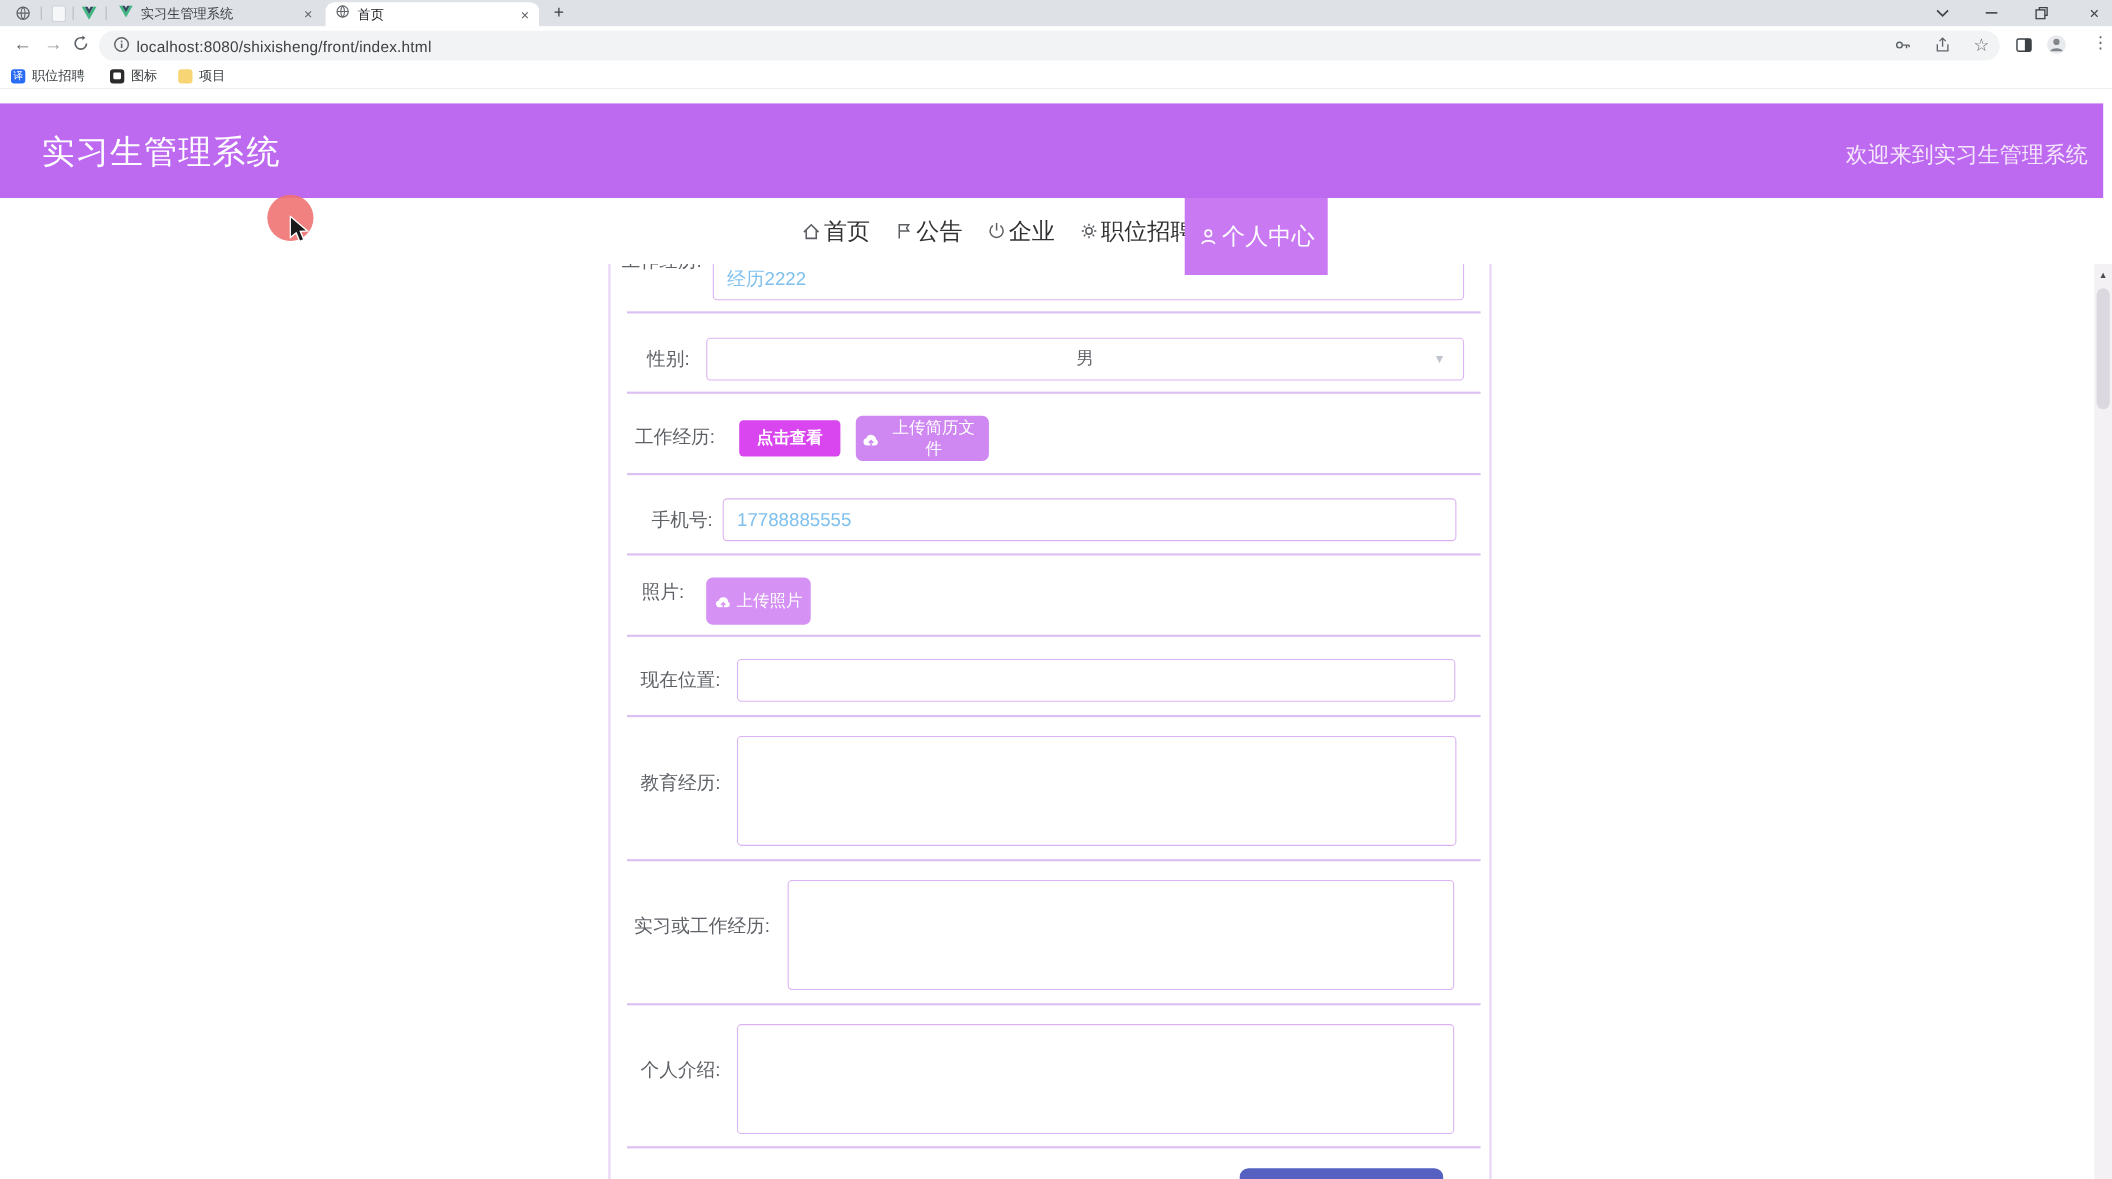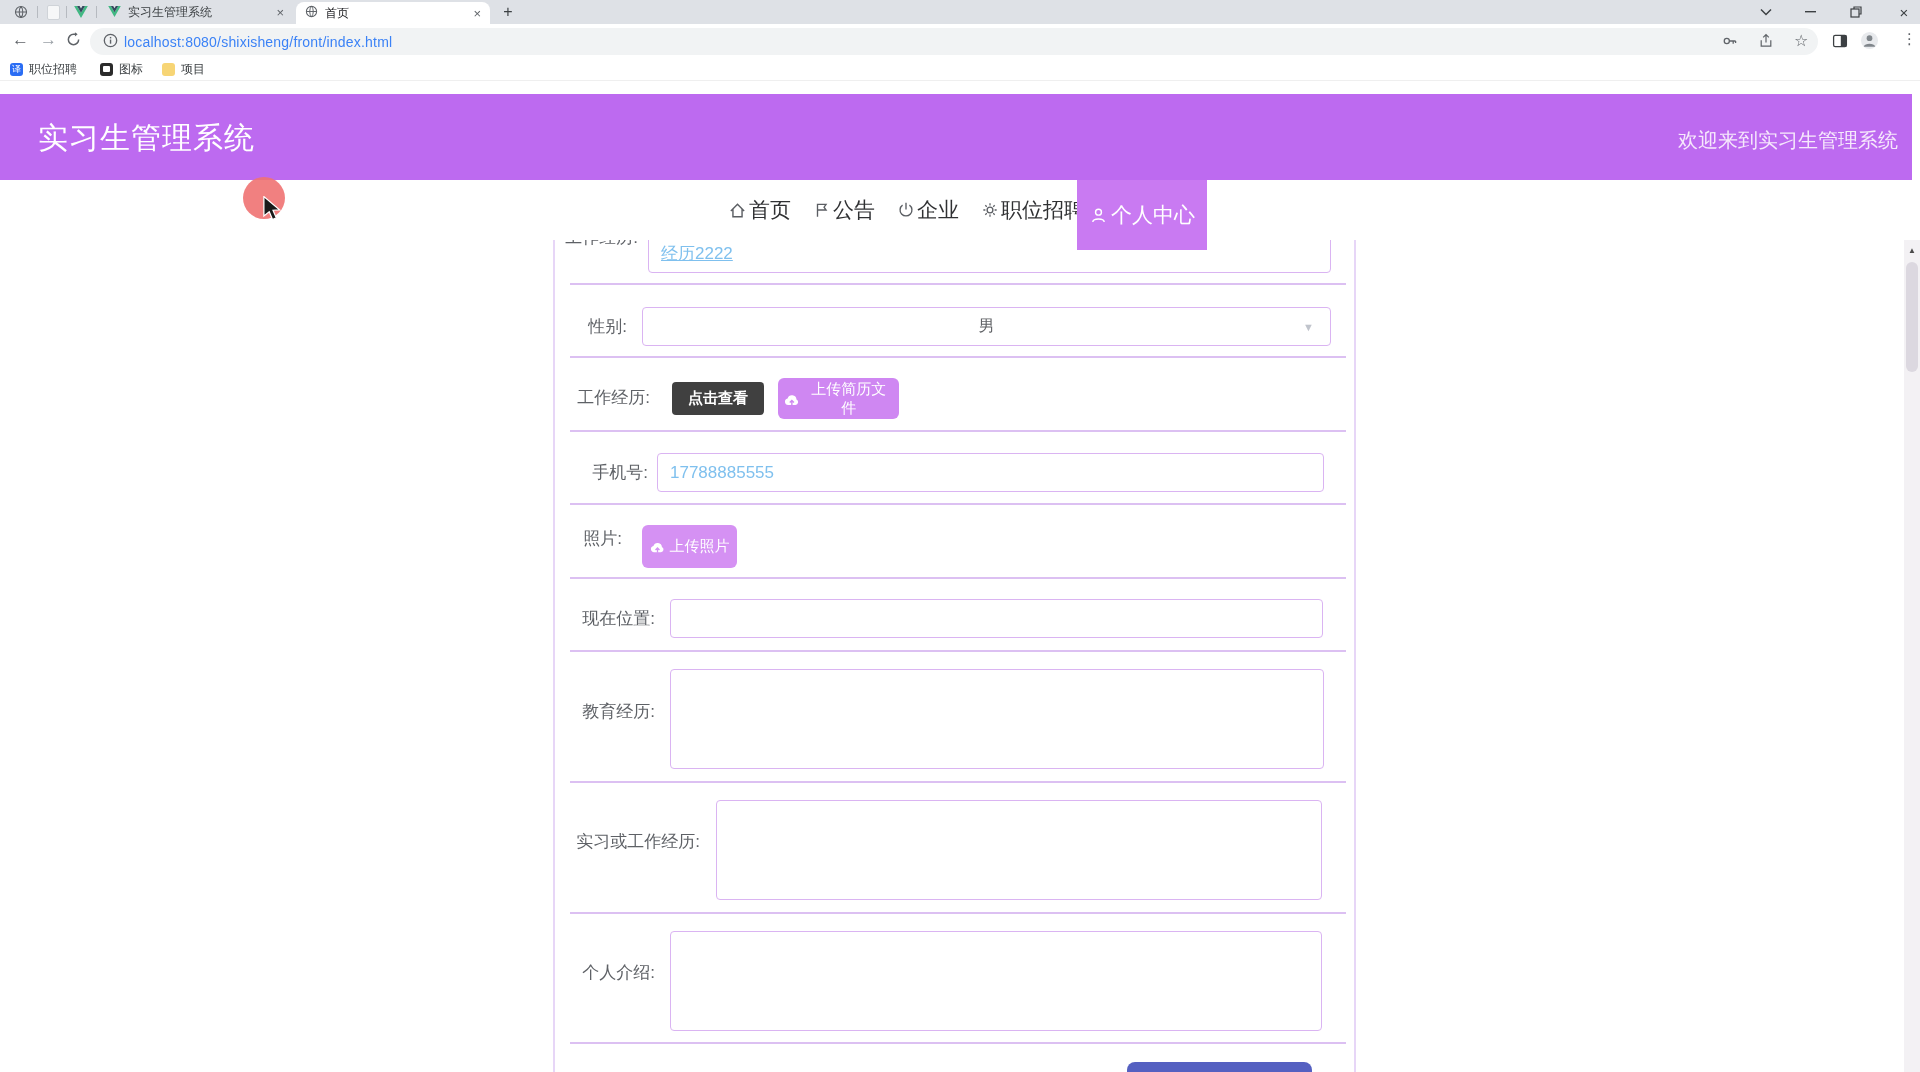--- a/index.html
+++ b/index.html
@@ -15,21 +15,21 @@
   .tab-inactive .t-title{font-size:12px;color:#3c4043;margin-left:7px;white-space:nowrap;overflow:hidden;flex:1;}
   .tab-active{position:absolute;left:296px;top:2px;width:194px;height:22px;background:#fff;border-radius:8px 8px 0 0;display:flex;align-items:center;padding:0 9px;box-sizing:border-box;z-index:41;}
   .tab-active .t-title{font-size:12px;color:#202124;margin-left:7px;flex:1;}
   .tab-x{font-size:13px;color:#5f6368;line-height:1;}
   .newtab{position:absolute;left:498px;top:2px;width:20px;height:20px;font-size:16px;color:#3c4043;text-align:center;line-height:20px;}
   .winctl{position:absolute;top:0;height:24px;display:flex;align-items:center;justify-content:center;color:#3c4043;}
 
   .toolbar{position:absolute;left:0;top:24px;width:1920px;height:34px;background:#fff;z-index:40;}
   .nav-ic{position:absolute;top:6px;font-size:17px;color:#5f6368;}
   .omnibox{position:absolute;left:90px;top:4px;width:1728px;height:27px;background:#f1f3f4;border-radius:14px;}
-  .urltext{position:absolute;left:124px;top:10px;font-size:14px;color:#3b82f6;letter-spacing:.2px;text-align:right;}
+  .urltext{position:absolute;left:124px;top:10px;font-size:14px;color:#404040;letter-spacing:.2px;text-align:right;}
   .ob-ic{position:absolute;top:9px;color:#5f6368;}
 
   .bookmarks{position:absolute;left:0;top:58px;width:1920px;height:22px;background:#fff;border-bottom:1px solid #efefef;z-index:40;}
   .bm{position:absolute;top:3px;height:16px;display:flex;align-items:center;}
   .bm-label{font-size:12px;color:#3c4043;margin-left:6px;}
   .bm-ic{width:13px;height:13px;border-radius:3px;display:flex;align-items:center;justify-content:center;}
   .bm-ic.blue{background:#2a6df4;color:#fff;font-size:9px;}
   .bm-ic.dark{background:#2b2b2b;}
   .bm-ic.dark span{display:block;width:7px;height:6px;background:#fff;border-radius:1px;}
   .bm-ic.yellow{background:#f7d575;}
@@ -50,21 +50,21 @@
   
   .card-border{position:absolute;top:240px;height:832px;width:2px;background:#e7d6f7;z-index:1;}
   .sep{position:absolute;left:570px;width:776px;height:2px;background:#dcc0f2;z-index:2;}
   .flabel{position:absolute;width:220px;text-align:right;font-size:17px;color:#5e6166;z-index:2;white-space:nowrap;}
   .fin{position:absolute;box-sizing:border-box;border:1px solid #dab4f2;border-radius:4px;background:#fff;font-size:17px;color:#7fc0ee;padding:0 12px;font-family:"Liberation Sans","DejaVu Sans",sans-serif;z-index:2;outline:none;}
   .ftext{position:absolute;box-sizing:border-box;border:1px solid #dab4f2;border-radius:4px;background:#fff;z-index:2;}
   .fselect{position:absolute;box-sizing:border-box;border:1px solid #dab4f2;border-radius:4px;background:#fff;display:flex;align-items:center;justify-content:center;font-size:16px;color:#606266;z-index:2;}
   .fselect .caret{position:absolute;right:16px;top:13px;font-size:11px;color:#c0c4cc;}
   .btn{position:absolute;display:flex;align-items:center;justify-content:center;border:none;border-radius:4px;color:#fff;font-size:15px;z-index:2;font-family:inherit;}
   .btn svg{margin-right:5px;}
-  .btn-view{left:672px;top:382px;width:92px;height:33px;background:#404040;font-weight:600;}
+  .btn-view{left:672px;top:382px;width:92px;height:33px;background:#d946ef;font-weight:600;}
   .btn-upload{left:778px;top:378px;width:121px;height:41px;background:#cf87f2;border-radius:6px;color:#fdf3ff;}
   .btn-photo{left:642px;top:525px;width:95px;height:43px;background:#d591f3;border-radius:6px;color:#fdf3ff;}
   .btn-submit{position:absolute;left:1127px;top:1062px;width:185px;height:40px;background:#5560c1;border:none;border-radius:8px;z-index:2;}
 
   
   .scroll-track{position:absolute;left:1904px;top:240px;width:16px;height:832px;background:#f3f1f4;z-index:22;}
   .scroll-arrow{position:absolute;left:0;top:6px;width:16px;text-align:center;font-size:8px;color:#4a4a4a;}
   .scroll-thumb{position:absolute;left:2px;top:22px;width:12px;height:110px;background:#dcd8e0;border-radius:6px;}
 
   
@@ -241,21 +241,21 @@
         <path d="M4,16.8 C4.4,12.6 15.6,12.6 16,16.8" fill="none" stroke="#fff" stroke-width="1.5"></path>
       </svg>
     <span>个人中心</span>
   </div>
 
   <div>
     <div class="card-border" style="left:553px"></div>
     <div class="card-border" style="left:1354px"></div>
 
     <div class="flabel" style="left:418px;top:226px">工作经历:</div>
-    <input class="fin" style="left: 648px; top: 234px; width: 683px; height: 39px; text-decoration: underline;" readonly="" value="经历2222">
+    <input class="fin" style="left: 648px; top: 234px; width: 683px; height: 39px;" readonly="" value="经历2222">
     <div class="sep" style="top:283px"></div>
 
     <div class="flabel" style="left:407px;top:315px">性别:</div>
     <div class="fselect" style="left:642px;top:307px;width:689px;height:39px">
       <span>男</span>
       <span class="caret">▼</span>
     </div>
     <div class="sep" style="top:356px"></div>
 
     <div class="flabel" style="left:430px;top:386px">工作经历:</div>

